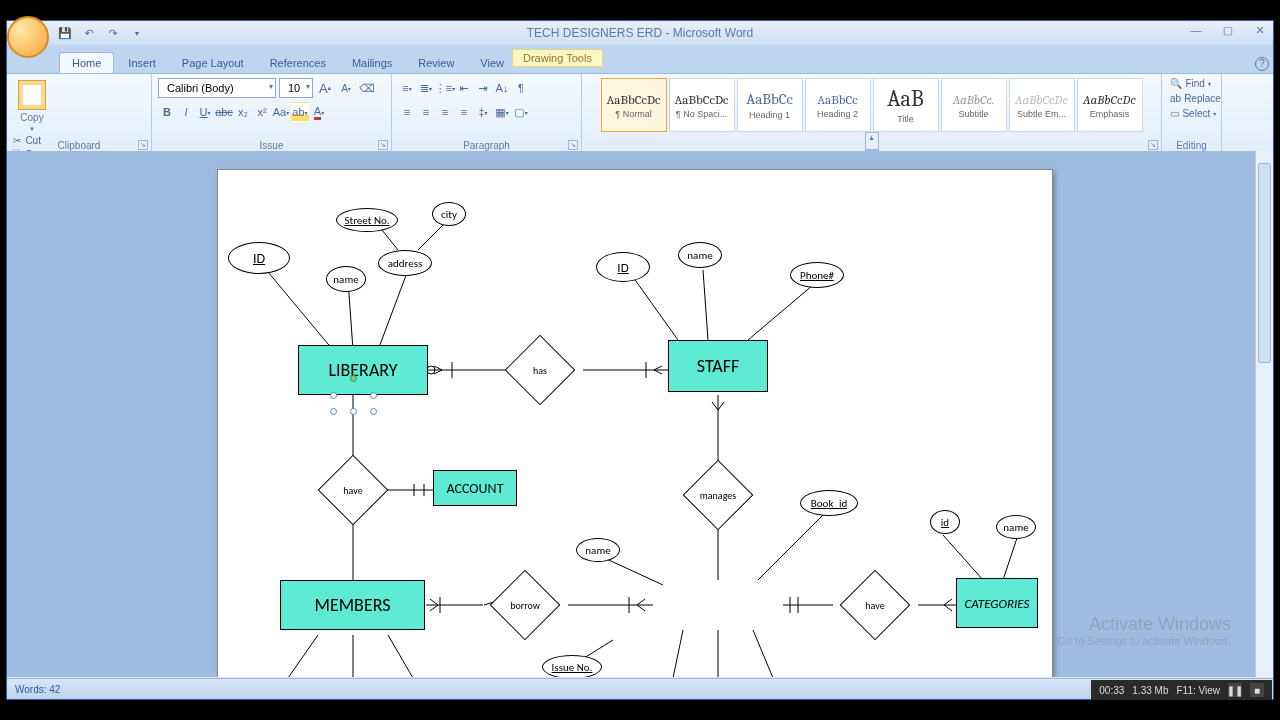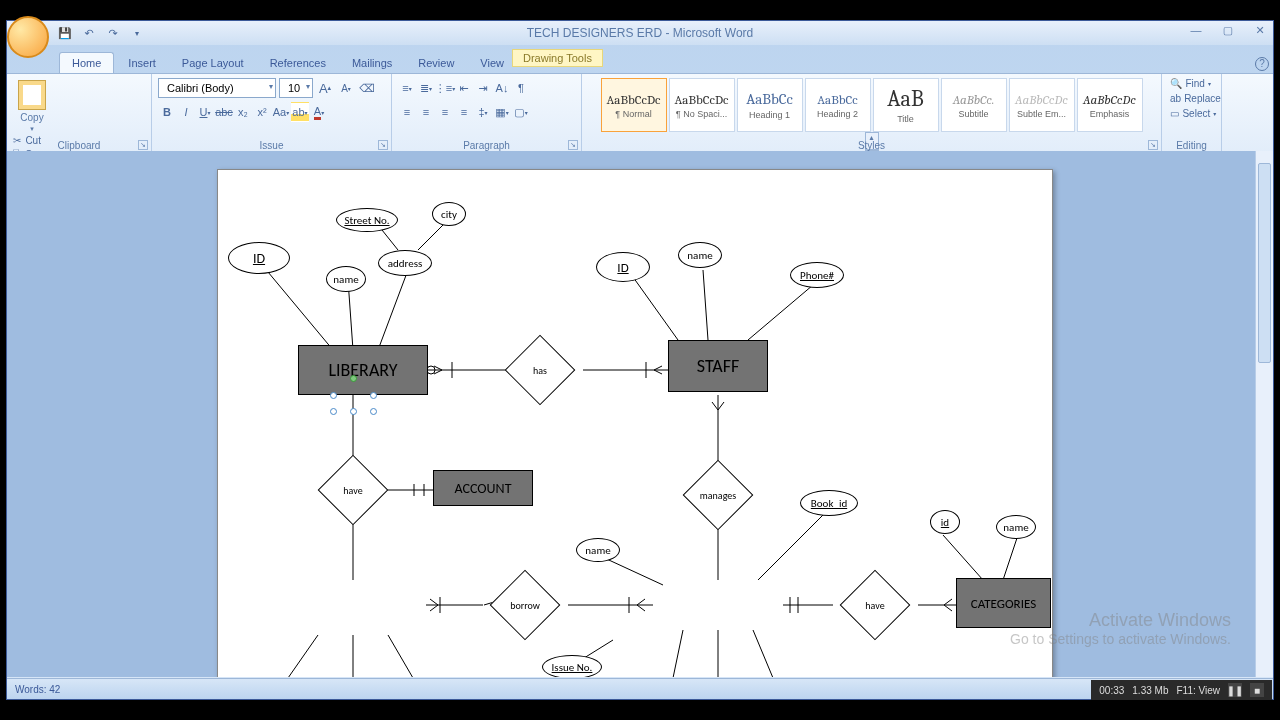--- a/index.html
+++ b/index.html
@@ -42,34 +42,34 @@
 .style-preview { font-family: Cambria, serif; font-size: 13px; color: #333; margin-bottom: 2px; }
 .style-item.sel { border-color: #f9a23b; background: #fff6e0; }
 .style-nav { width: 14px; display: flex; flex-direction: column; }
 .style-nav-btn { height: 18px; border: 1px solid #9db7d8; background: #e8f0fb; font-size: 8px; text-align: center; color: #5a7aa8; }
 .change-styles { width: 42px; text-align: center; color: #5a7aa8; font-size: 9px; display: flex; flex-direction: column; align-items: center; justify-content: center; gap: 2px; }
 .editing-group { width: 60px; padding-top: 2px; }
 .edit-item { color: #4a6a9c; font-size: 10px; padding: 2px; display: flex; align-items: center; gap: 3px; }
 .doc-area { position: absolute; top: 130px; left: 0; right: 18px; bottom: 22px; background: #9fbce0; overflow: hidden; }
 .page { position: absolute; top: 18px; left: 210px; width: 836px; height: 800px; background: #fff; border: 1px solid #888; box-shadow: 2px 2px 5px rgba(0,0,0,0.3); }
 .erd { position: relative; width: 100%; height: 100%; }
-.entity { position: absolute; border: 1.5px solid #000; background: #737373; display: flex; align-items: center; justify-content: center; font-size: 18px; font-family: Calibri, sans-serif; }
+.entity { position: absolute; border: 1.5px solid #000; background: #5eead4; display: flex; align-items: center; justify-content: center; font-size: 18px; font-family: Calibri, sans-serif; }
 .attr { position: absolute; border: 1.5px solid #000; border-radius: 50%; background: #fff; display: flex; align-items: center; justify-content: center; font-size: 11px; font-family: Calibri, sans-serif; padding: 0 6px; }
 .attr.key { text-decoration: underline; }
 .rel { position: absolute; width: 50px; height: 50px; }
 .rel-diamond { width: 50px; height: 50px; transform: rotate(45deg); border: 1.5px solid #000; background: #fff; }
 .rel-label { position: absolute; top: 50%; left: 50%; transform: translate(-50%, -50%); font-size: 10px; font-family: Calibri, sans-serif; }
 .sel-handles { position: absolute; }
 .handle { position: absolute; width: 7px; height: 7px; background: #fff; border: 1px solid #4a8ac9; border-radius: 50%; }
 .handle.green { background: #7fc97f; border-color: #3a9a3a; }
 .scrollbar-v { position: absolute; top: 130px; right: 0; width: 18px; bottom: 22px; background: #e8f0fb; border-left: 1px solid #b8cde8; }
 .scroll-thumb { position: absolute; top: 12px; left: 2px; right: 2px; height: 200px; background: #cddff3; border: 1px solid #9db7d8; border-radius: 2px; }
 .statusbar { position: absolute; bottom: 0; left: 0; right: 0; height: 21px; background: linear-gradient(to bottom, #d7e6f7, #bcd4ef); border-top: 1px solid #9db7d8; display: flex; align-items: center; padding: 0 8px; color: #3b5998; font-size: 10px; }
 .watermark { position: absolute; right: 24px; bottom: 30px; color: rgba(128,128,128,0.45); font-size: 18px; text-align: right; font-family: "Segoe UI Light", sans-serif; }
-.watermark-sub { font-size: 14px; }
+.watermark-sub { font-size: 11px; }
 .recorder-bar { position: absolute; bottom: 20px; right: 8px; height: 20px; background: #2a2a2a; display: flex; align-items: center; gap: 8px; padding: 0 8px; color: #ddd; font-size: 10px; z-index: 20; }
 .rec-btn { width: 14px; height: 14px; background: #444; display: flex; align-items: center; justify-content: center; }
 .view-btns { display: flex; margin-left: auto; margin-right: 8px; }
 .view-btn { width: 18px; height: 16px; border: 1px solid #9db7d8; background: #e8f0fb; }
 svg.conn { position: absolute; top: 0; left: 0; width: 100%; height: 100%; pointer-events: none; }
 svg.conn line { stroke: #000; stroke-width: 1; }
 </style>
 </head>
 <body>
 
@@ -231,21 +231,20 @@
       </div>
       <div class="style-nav">
         <div class="style-nav-btn">▴</div>
         <div class="style-nav-btn">▾</div>
         <div class="style-nav-btn">▿</div>
       </div>
       <div class="change-styles">
         <span style="font-size:18px;">A</span>
         <span>Change Styles</span>
       </div>
-      <div class="group-label">Styles</div>
       <div class="group-dlg">↘</div>
     </div>
 
     <div class="ribbon-group editing-group">
       <div class="edit-item">
           <span>🔍</span>
           <span>Find</span>
           <span style="font-size:6px;">▾</span>
         </div>
       <div class="edit-item">
@@ -343,41 +342,42 @@
 
         <div class="attr key" style="top:82px;left:378px;width:54px;height:30px;font-size:13px;">ID</div>
         <div class="attr" style="top:72px;left:460px;width:44px;height:26px;">name</div>
         <div class="attr key" style="top:92px;left:572px;width:54px;height:26px;">Phone#</div>
         <div class="entity" style="top:170px;left:450px;width:100px;height:52px;">STAFF</div>
 
         <div class="rel" style="top:295px;left:110px;">
             <div class="rel-diamond"></div>
             <div class="rel-label">have</div>
           </div>
-        <div class="entity" style="top:300px;left:215px;width:100px;height:36px;font-size:14px;">ACCOUNT</div>
+        <div class="entity" style="top:300px;left:215px;width:84px;height:36px;font-size:14px;">ACCOUNT</div>
 
         <div class="rel" style="top:300px;left:475px;">
             <div class="rel-diamond"></div>
             <div class="rel-label">manages</div>
           </div>
 
+        <div class="entity" style="top:410px;left:62px;width:145px;height:50px;">MEMBERS</div>
         <div class="rel" style="top:410px;left:282px;">
             <div class="rel-diamond"></div>
             <div class="rel-label">borrow</div>
           </div>
         <div class="attr" style="top:368px;left:358px;width:44px;height:24px;">name</div>
         <div class="attr key" style="top:320px;left:582px;width:58px;height:26px;">Book_id</div>
 
         <div class="rel" style="top:410px;left:632px;">
             <div class="rel-diamond"></div>
             <div class="rel-label">have</div>
           </div>
         <div class="attr key" style="top:340px;left:712px;width:30px;height:24px;">id</div>
         <div class="attr" style="top:345px;left:778px;width:40px;height:24px;">name</div>
-        <div class="entity" style="top:408px;left:738px;width:95px;height:50px;font-size:13px;">CATEGORIES</div>
+        <div class="entity" style="top:408px;left:738px;width:82px;height:50px;font-size:13px;font-style:italic;">CATEGORIES</div>
 
         <div class="attr key" style="top:485px;left:324px;width:60px;height:24px;">Issue No.</div>
       </div>
     </div>
     <div class="watermark">
       <div>Activate Windows</div>
       <div class="watermark-sub">Go to Settings to activate Windows.</div>
     </div>
   </div>
 

